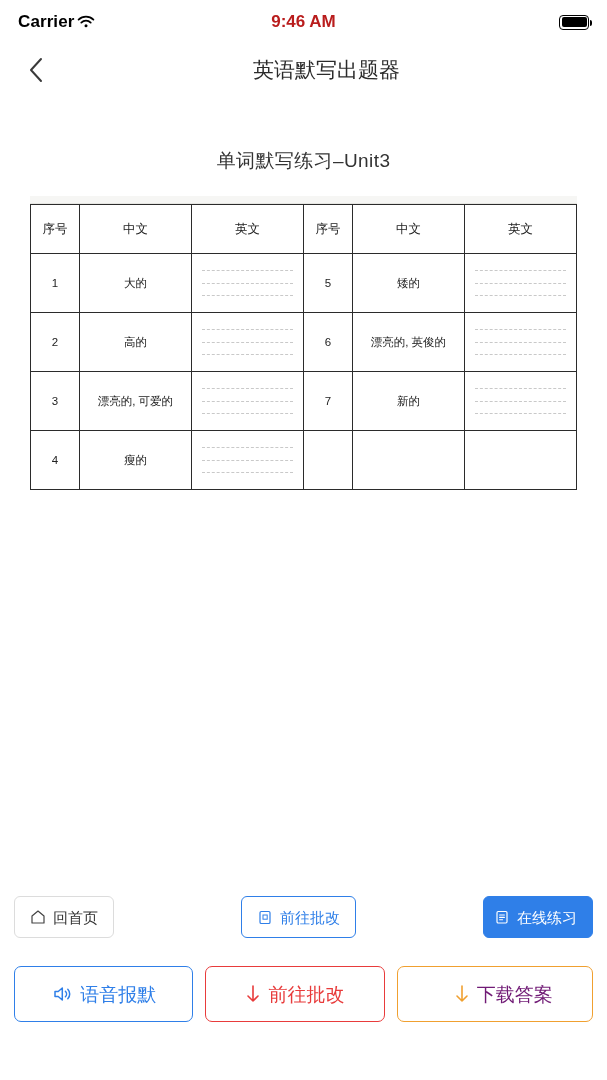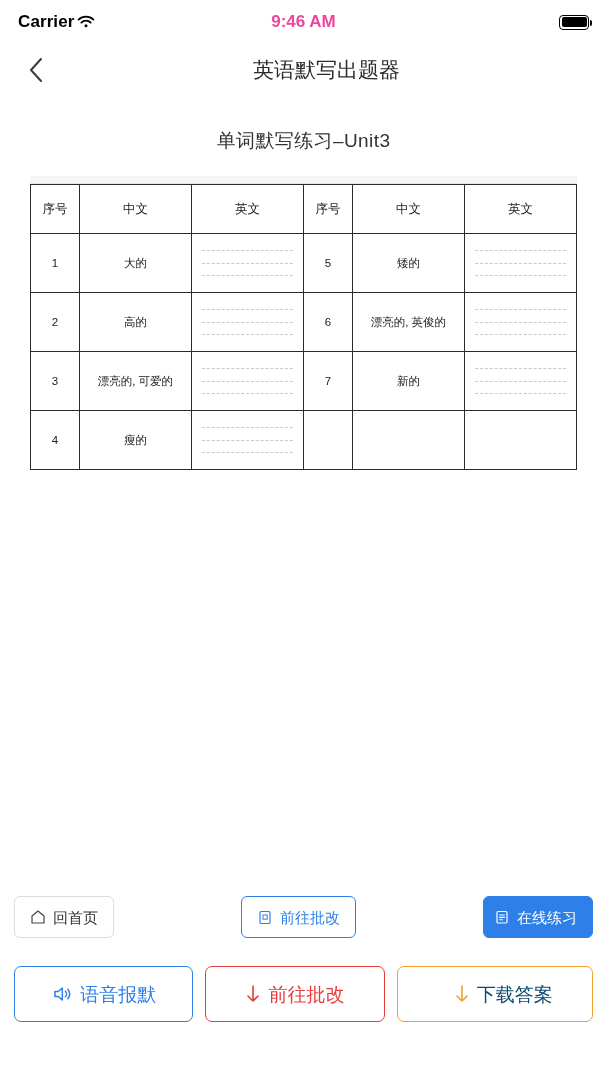--- a/index.html
+++ b/index.html
@@ -34,21 +34,21 @@
     font-weight: 600;
     color: #000;
     letter-spacing: 0.1px;
   }
   .sb-center {
     position: absolute;
     left: 0; right: 0;
     text-align: center;
     font-size: 17px;
     font-weight: 600;
-    color: #ec4899;
+    color: #b91c1c;
     pointer-events: none;
   }
   .sb-right {
     margin-left: auto;
     display: flex;
     align-items: center;
   }
   .battery {
     width: 30px;
     height: 15px;
@@ -101,21 +101,21 @@
     pointer-events: none;
     font-weight: 400;
     margin-left: 46px;
   }
 
   
   .sheet-title {
     text-align: center;
     font-size: 19px;
     color: #333;
-    margin-top: 32px;
+    margin-top: 52px;
     letter-spacing: 0.4px;
   }
 
   
   .sheet-wrap {
     margin: 22px 30px 0 30px;
   }
   .sheet-topbar {
     height: 8px;
     background: #f6f6f4;
@@ -211,21 +211,21 @@
   .btn-lg {
     height: 56px;
     font-size: 19px;
     border-radius: 7px;
     border-width: 1.5px;
     border-style: solid;
     flex: 1;
   }
   .btn-voice { border-color: #2f7fe8; color: #2f7fe8; margin-right: 12px; }
   .btn-dl-q  { border-color: #e83b3b; color: #e83b3b; margin-right: 12px; }
-  .btn-dl-a  { border-color: #f0a030; color: #0c4a6e; padding-left: 17px; }
+  .btn-dl-a  { border-color: #f0a030; color: #701a75; padding-left: 17px; }
 
   .icn { display: inline-flex; align-items: center; justify-content: center; }
 </style>
 </head>
 <body>
 
 <div class="phone">
 
   <div class="statusbar">
     <div class="sb-left">

